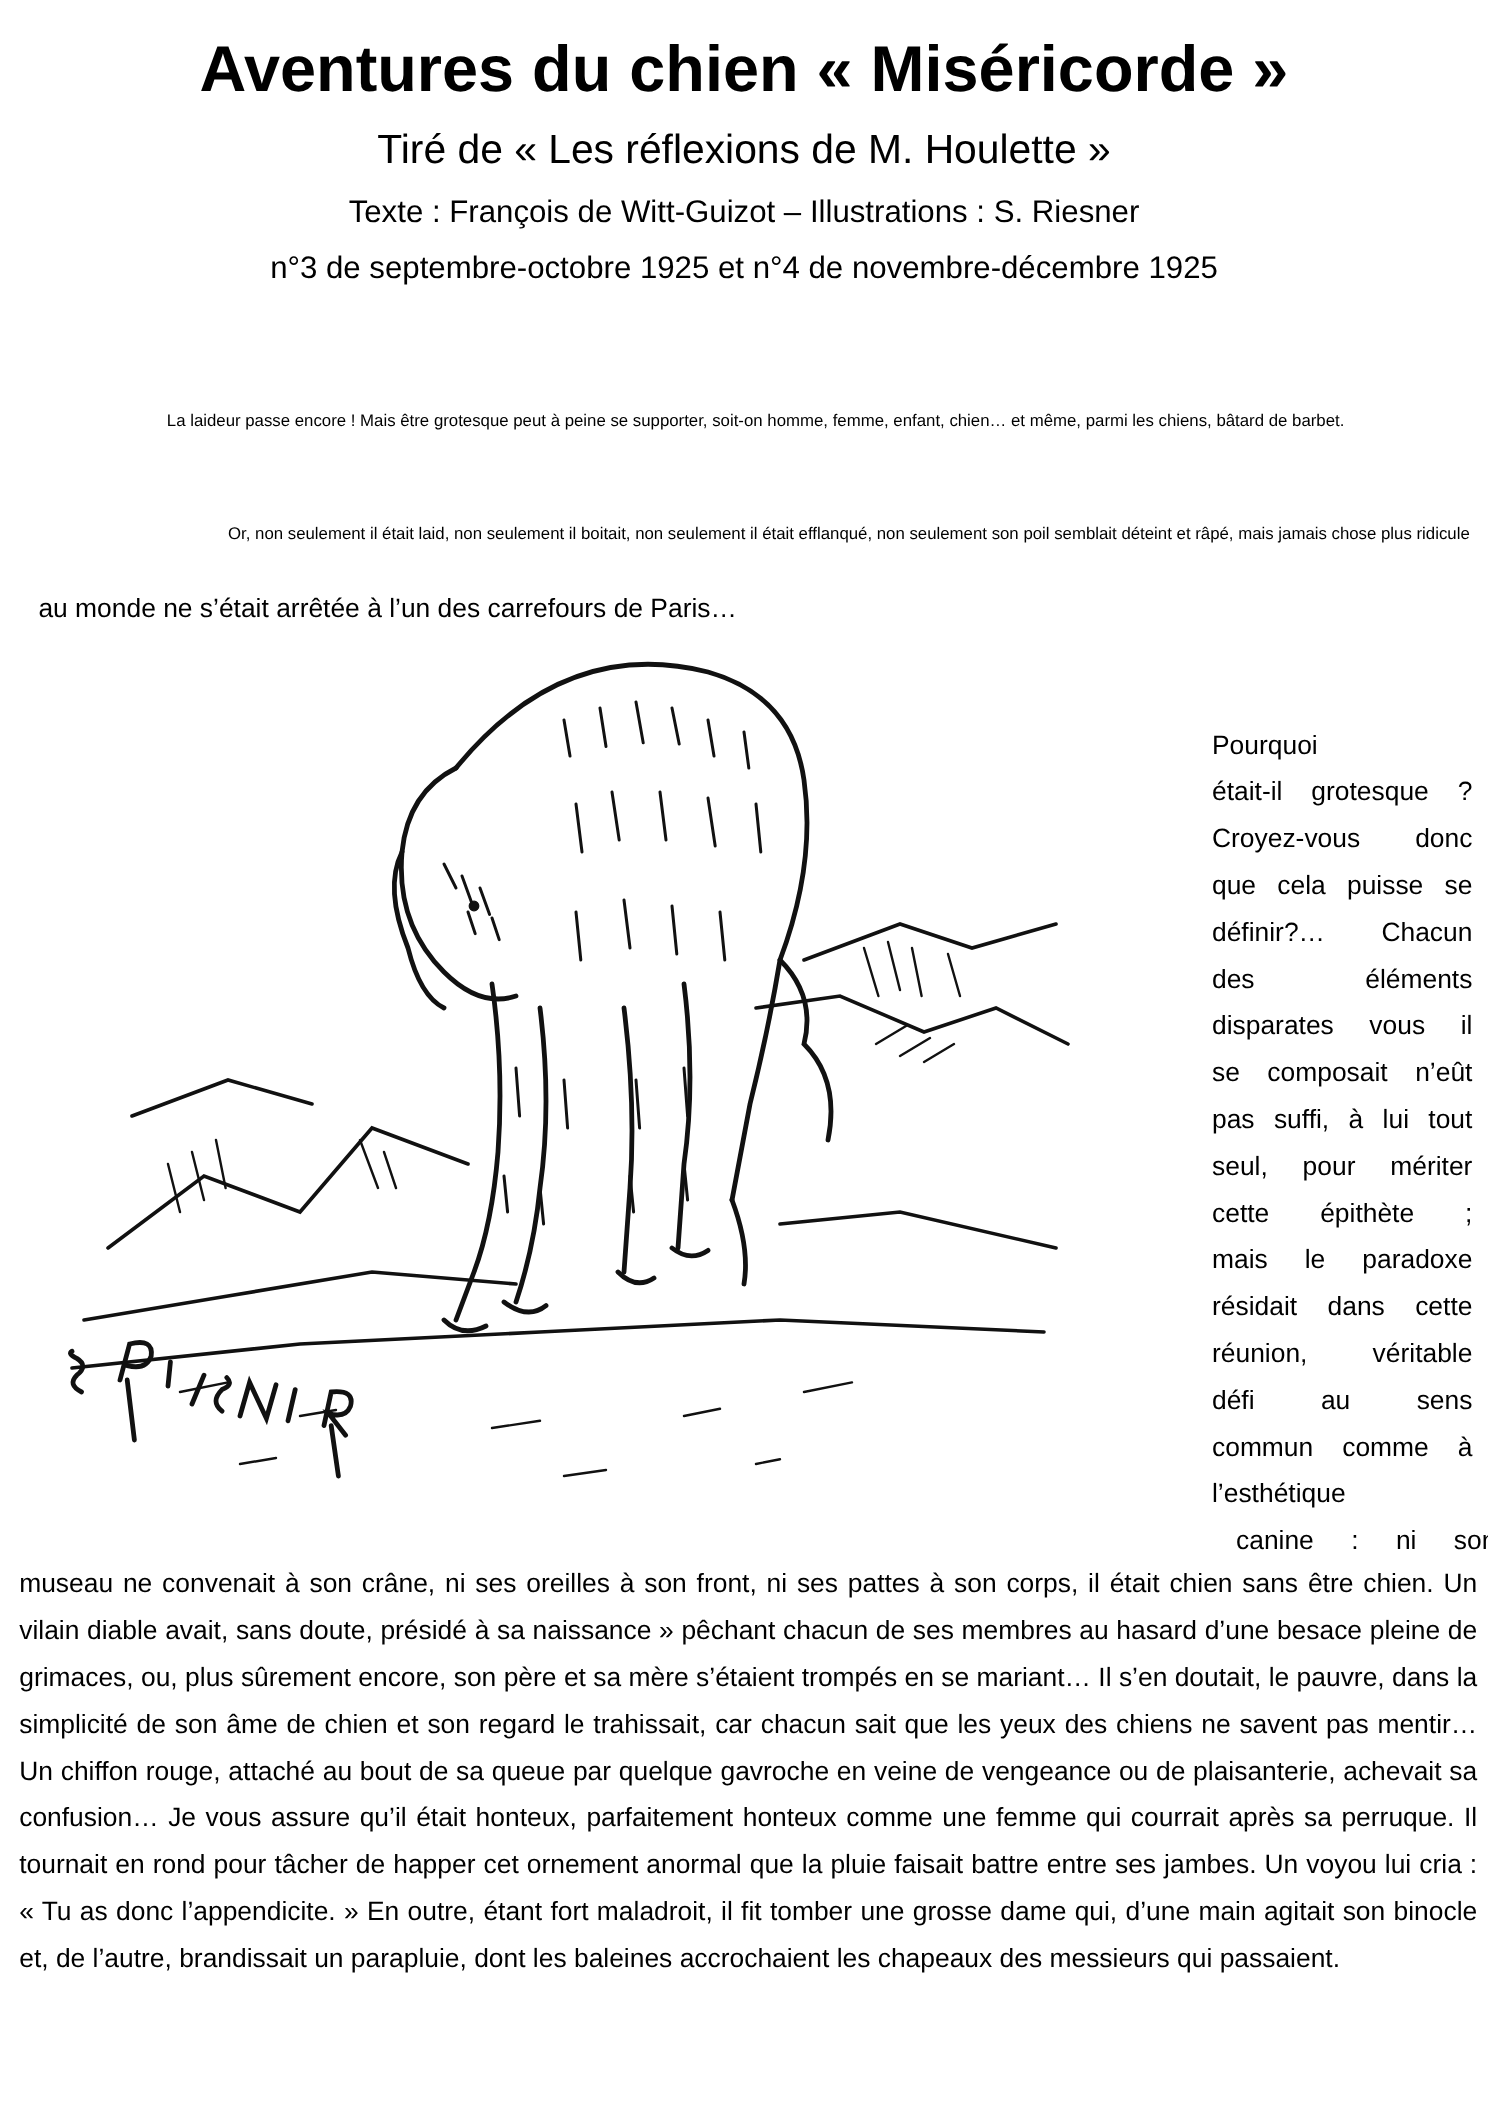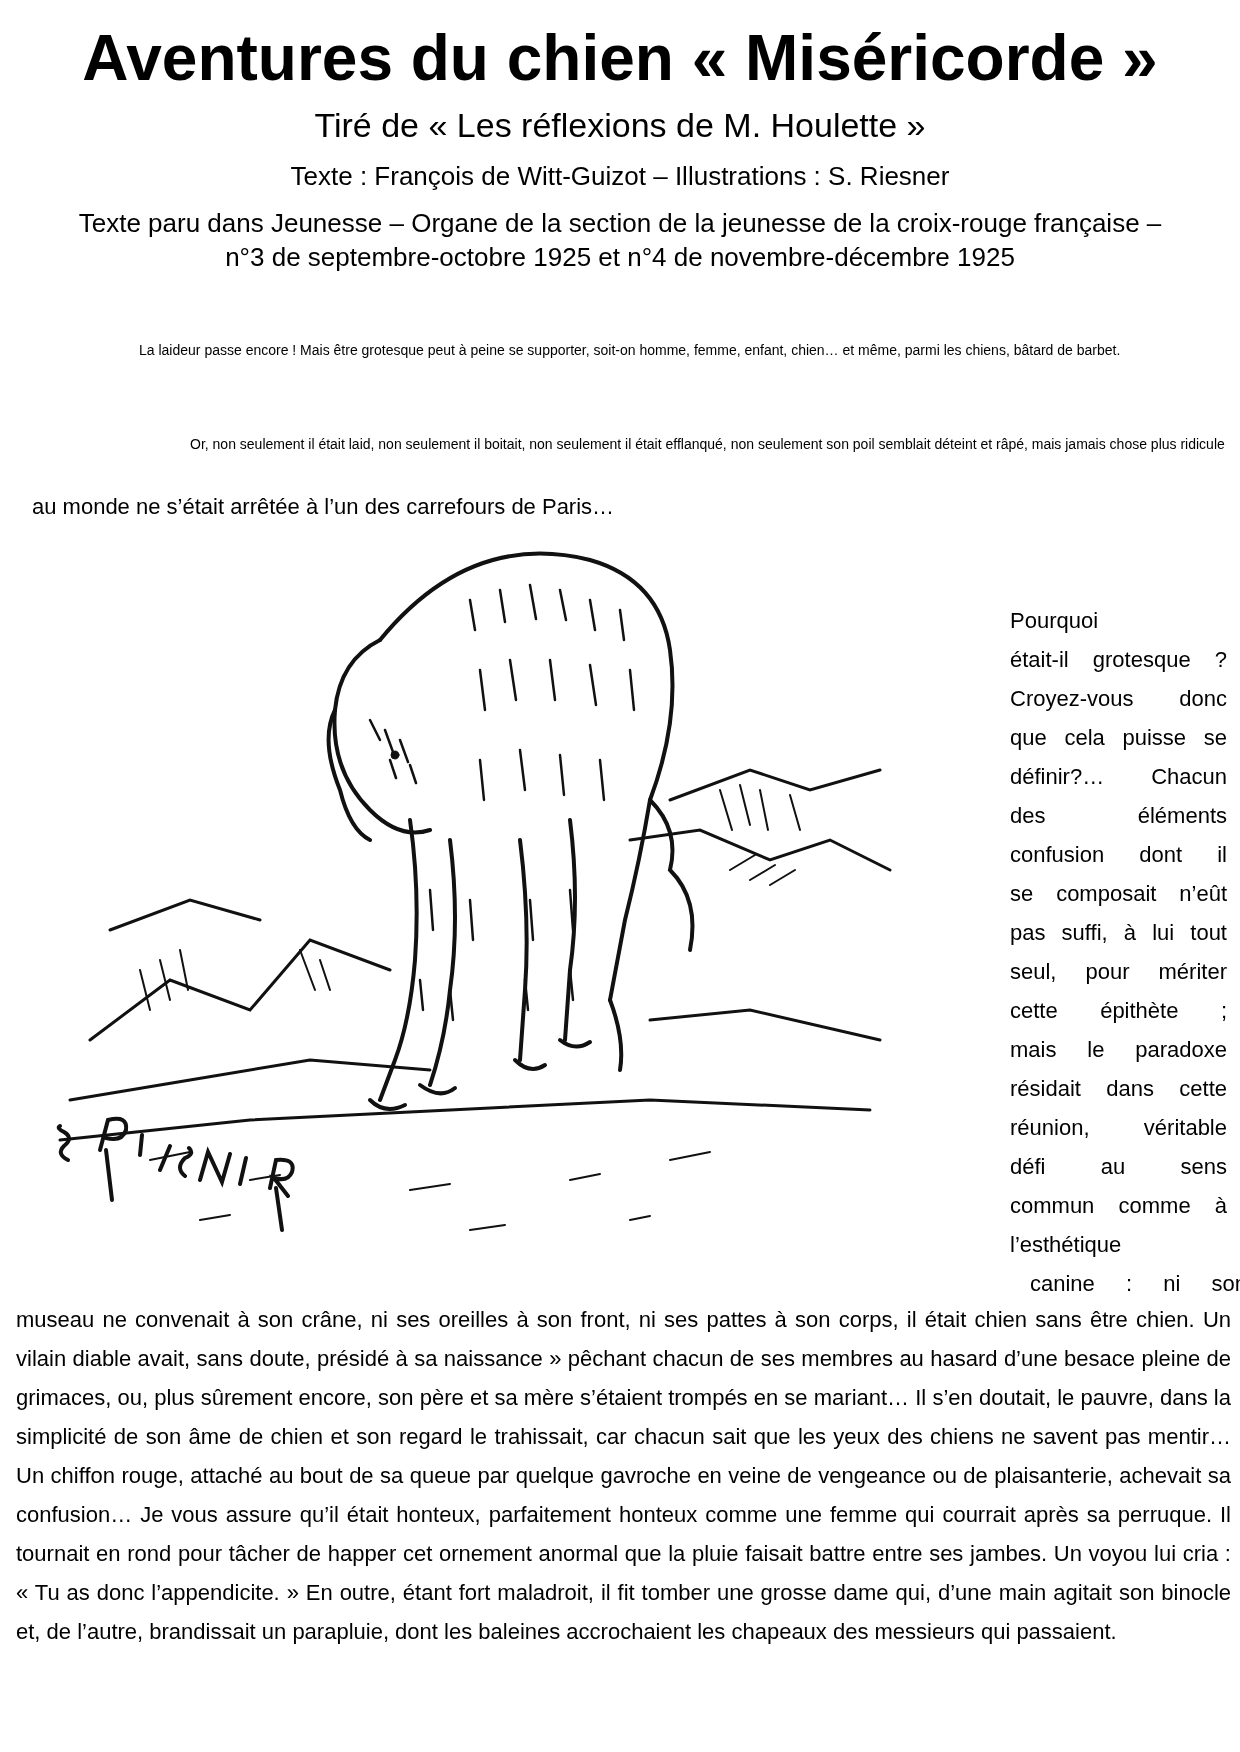--- a/index.html
+++ b/index.html
@@ -1,17 +1,17 @@
 <!DOCTYPE html>
 <html><head>
 <meta charset="utf-8">
 <style>
   html, body { margin: 0; padding: 0; background: #ffffff; }
   body { width: 1240px; height: 1752px; position: relative; overflow: hidden; color: #000; font-family: "Liberation Sans", sans-serif; }
-  .title { position: absolute; left: 0; top: 26px; width: 1240px; text-align: center; font-size: 64px; font-weight: bold; line-height: 64px; }
+  .title { position: absolute; left: 0; top: 26px; width: 1240px; text-align: center; font-size: 54px; font-weight: bold; line-height: 64px; }
   .subtitle { position: absolute; left: 0; top: 104px; width: 1240px; text-align: center; font-size: 34px; line-height: 42px; }
   .credits { position: absolute; left: 0; top: 160px; width: 1240px; text-align: center; font-size: 26px; line-height: 32px; }
   .source { position: absolute; left: 12px; top: 206px; width: 1216px; text-align: center; font-size: 26px; line-height: 34px; }
   .para { position: absolute; left: 12px; width: 1215px; font-size: 14px; line-height: 39px; text-align: justify; }
   .p1 { top: 331px; text-indent: 127px; }
   .p2a { top: 409px; text-indent: 162px; }
   .line { position: absolute; left: 12px; font-size: 22px; line-height: 39px; white-space: nowrap; margin-left: 20px; }
   .side { position: absolute; left: 1010px; top: 601px; width: 217px; font-size: 22px; line-height: 39px; text-align: justify; }
   .side .first { display: block; }
   .side span.l { display: block; text-align-last: justify; }
@@ -19,21 +19,20 @@
   .bottom { position: absolute; left: 16px; top: 1300px; width: 1215px; font-size: 22px; line-height: 39px; text-align: justify; }
   .illus { position: absolute; left: 50px; top: 540px; width: 940px; height: 720px; }
 </style>
 </head>
 <body>
 
 <div class="title">Aventures du chien « Miséricorde »</div>
 <div class="subtitle">Tiré de « Les réflexions de M. Houlette »</div>
 <div class="credits">Texte : François de Witt-Guizot – Illustrations : S. Riesner</div>
 <div class="source">
-  <div>Texte paru dans Jeunesse – Organe de la section de la jeunesse de la croix-rouge française –</div>
   <div>n°3 de septembre-octobre 1925 et n°4 de novembre-décembre 1925</div>
 </div>
 
 <p class="para p1" style="margin:0">La laideur passe encore ! Mais être grotesque peut à peine se supporter, soit-on homme, femme, enfant, chien… et même, parmi les chiens, bâtard de barbet.</p>
 <p class="para p2a" style="margin:16px">Or, non seulement il était laid, non seulement il boitait, non seulement il était efflanqué, non seulement son poil semblait déteint et râpé, mais jamais chose plus ridicule</p>
 <div class="line" style="top:487px">au monde ne s’était arrêtée à l’un des carrefours de Paris…</div>
 
 <svg class="illus" viewBox="0 0 940 720" xmlns="http://www.w3.org/2000/svg" fill="none" stroke="#111" stroke-linecap="round">
 
   <g stroke-width="3">
@@ -83,21 +82,21 @@
   </g>
 </svg>
 
 <div class="side">
   <span class="first">Pourquoi</span>
   <span class="l">était-il grotesque ?</span>
   <span class="l">Croyez-vous donc</span>
   <span class="l">que cela puisse se</span>
   <span class="l">définir?… Chacun</span>
   <span class="l">des éléments</span>
-  <span class="l">confusion dont il</span>
+  <span class="l">disparates vous il</span>
   <span class="l">se composait n’eût</span>
   <span class="l">pas suffi, à lui tout</span>
   <span class="l">seul, pour mériter</span>
   <span class="l">cette épithète ;</span>
   <span class="l">mais le paradoxe</span>
   <span class="l">résidait dans cette</span>
   <span class="l">réunion, véritable</span>
   <span class="l">défi au sens</span>
   <span class="l">commun comme à</span>
   <span class="nl">l’esthétique</span>

